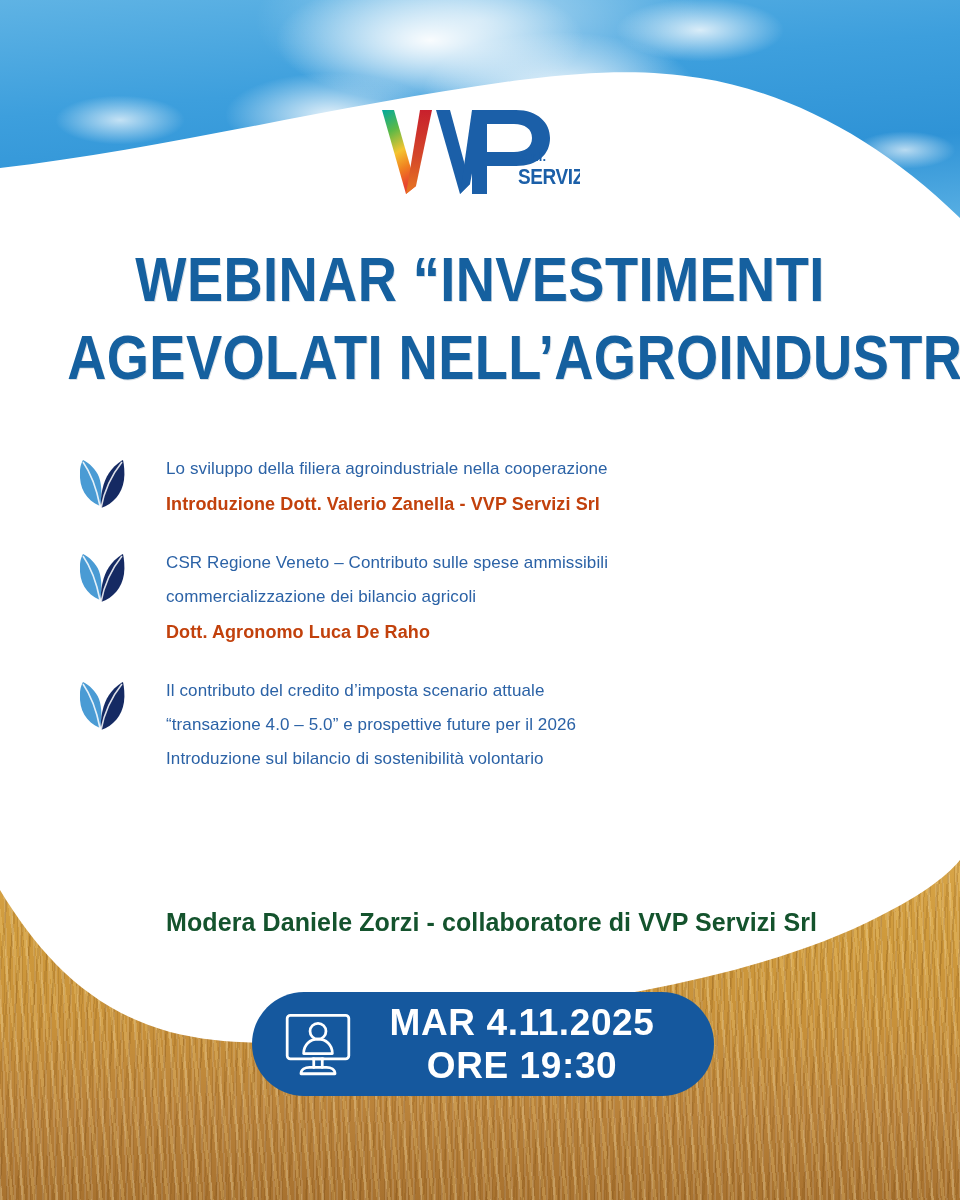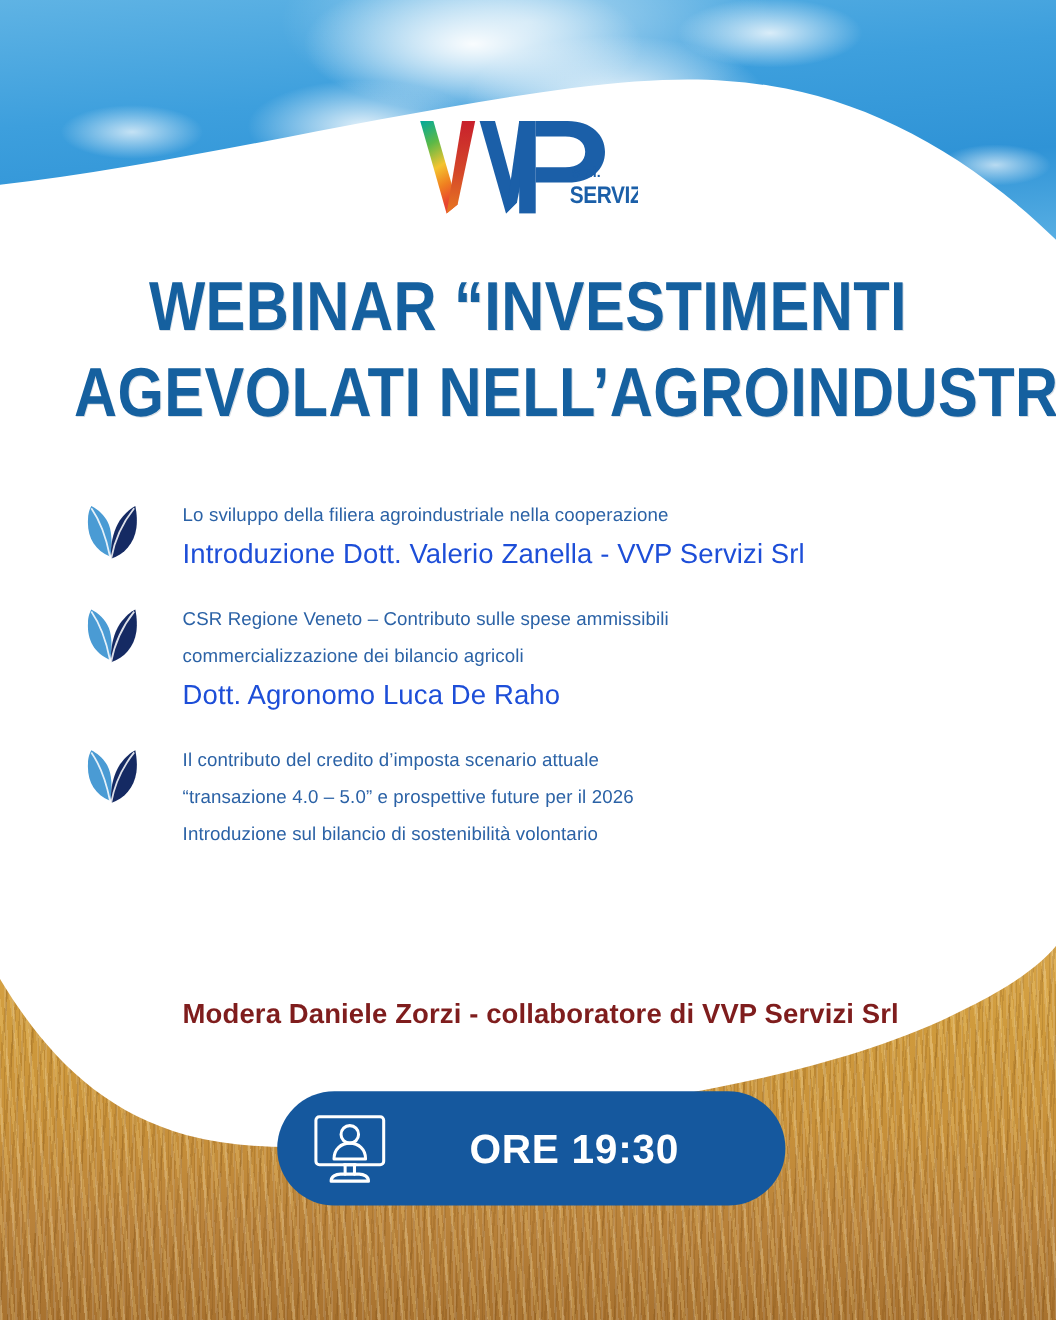--- a/index.html
+++ b/index.html
@@ -57,27 +57,27 @@
   
   .items{position:absolute;left:0;top:452px;width:960px;}
   .item{position:relative;display:flex;align-items:flex-start;padding-left:74px;margin-bottom:24px;}
   .leaf{position:absolute;left:74px;top:4px;width:54px;height:54px;}
   .item-txt{padding-left:92px;padding-right:40px;}
   .line-reg{
     color:#2B62A6;font-size:17px;line-height:34px;font-weight:400;
     letter-spacing:.1px;white-space:nowrap;
   }
   .line-bold{
-    color:#1d4ed8;font-size:25px;line-height:36px;font-weight:normal;
+    color:#c2410c;font-size:18px;line-height:36px;font-weight:bold;
     letter-spacing:.1px;white-space:nowrap;
   }
   .moderator{
     position:absolute;left:0;top:908px;width:960px;padding-left:166px;
     box-sizing:border-box;
-    color:#7f1d1d;font-size:25px;font-weight:bold;letter-spacing:.1px;
+    color:#14532d;font-size:25px;font-weight:bold;letter-spacing:.1px;
   }
 
   
   .badge{
     position:absolute;left:252px;top:992px;width:462px;height:104px;
     background:#15589E;border-radius:52px;
     display:flex;align-items:center;
   }
   .badge-icon{width:68px;height:68px;margin-left:32px;flex:0 0 auto;}
   .badge-text{
@@ -198,17 +198,18 @@
   <div class="badge">
     <svg class="badge-icon" viewBox="0 0 64 64" fill="none" stroke="#ffffff" stroke-width="2.6" stroke-linecap="round" stroke-linejoin="round">
       <rect x="3" y="5" width="58" height="41" rx="3"></rect>
       <circle cx="32" cy="20" r="7.5"></circle>
       <path d="M18.5,41 C18.5,32.6 24.6,27.5 32,27.5 C39.4,27.5 45.5,32.6 45.5,41 Z"></path>
       <line x1="27" y1="46" x2="37" y2="46"></line>
       <path d="M28,46 L28,54 M36,46 L36,54"></path>
       <path d="M16,60 C16,56 20,54 24,54 L40,54 C44,54 48,56 48,60 Z"></path>
     </svg>
     <div class="badge-text">
+      <span>MAR 4.11.2025</span>
       <span>ORE 19:30</span>
     </div>
   </div>
 
 </div>
 
 </body></html>

